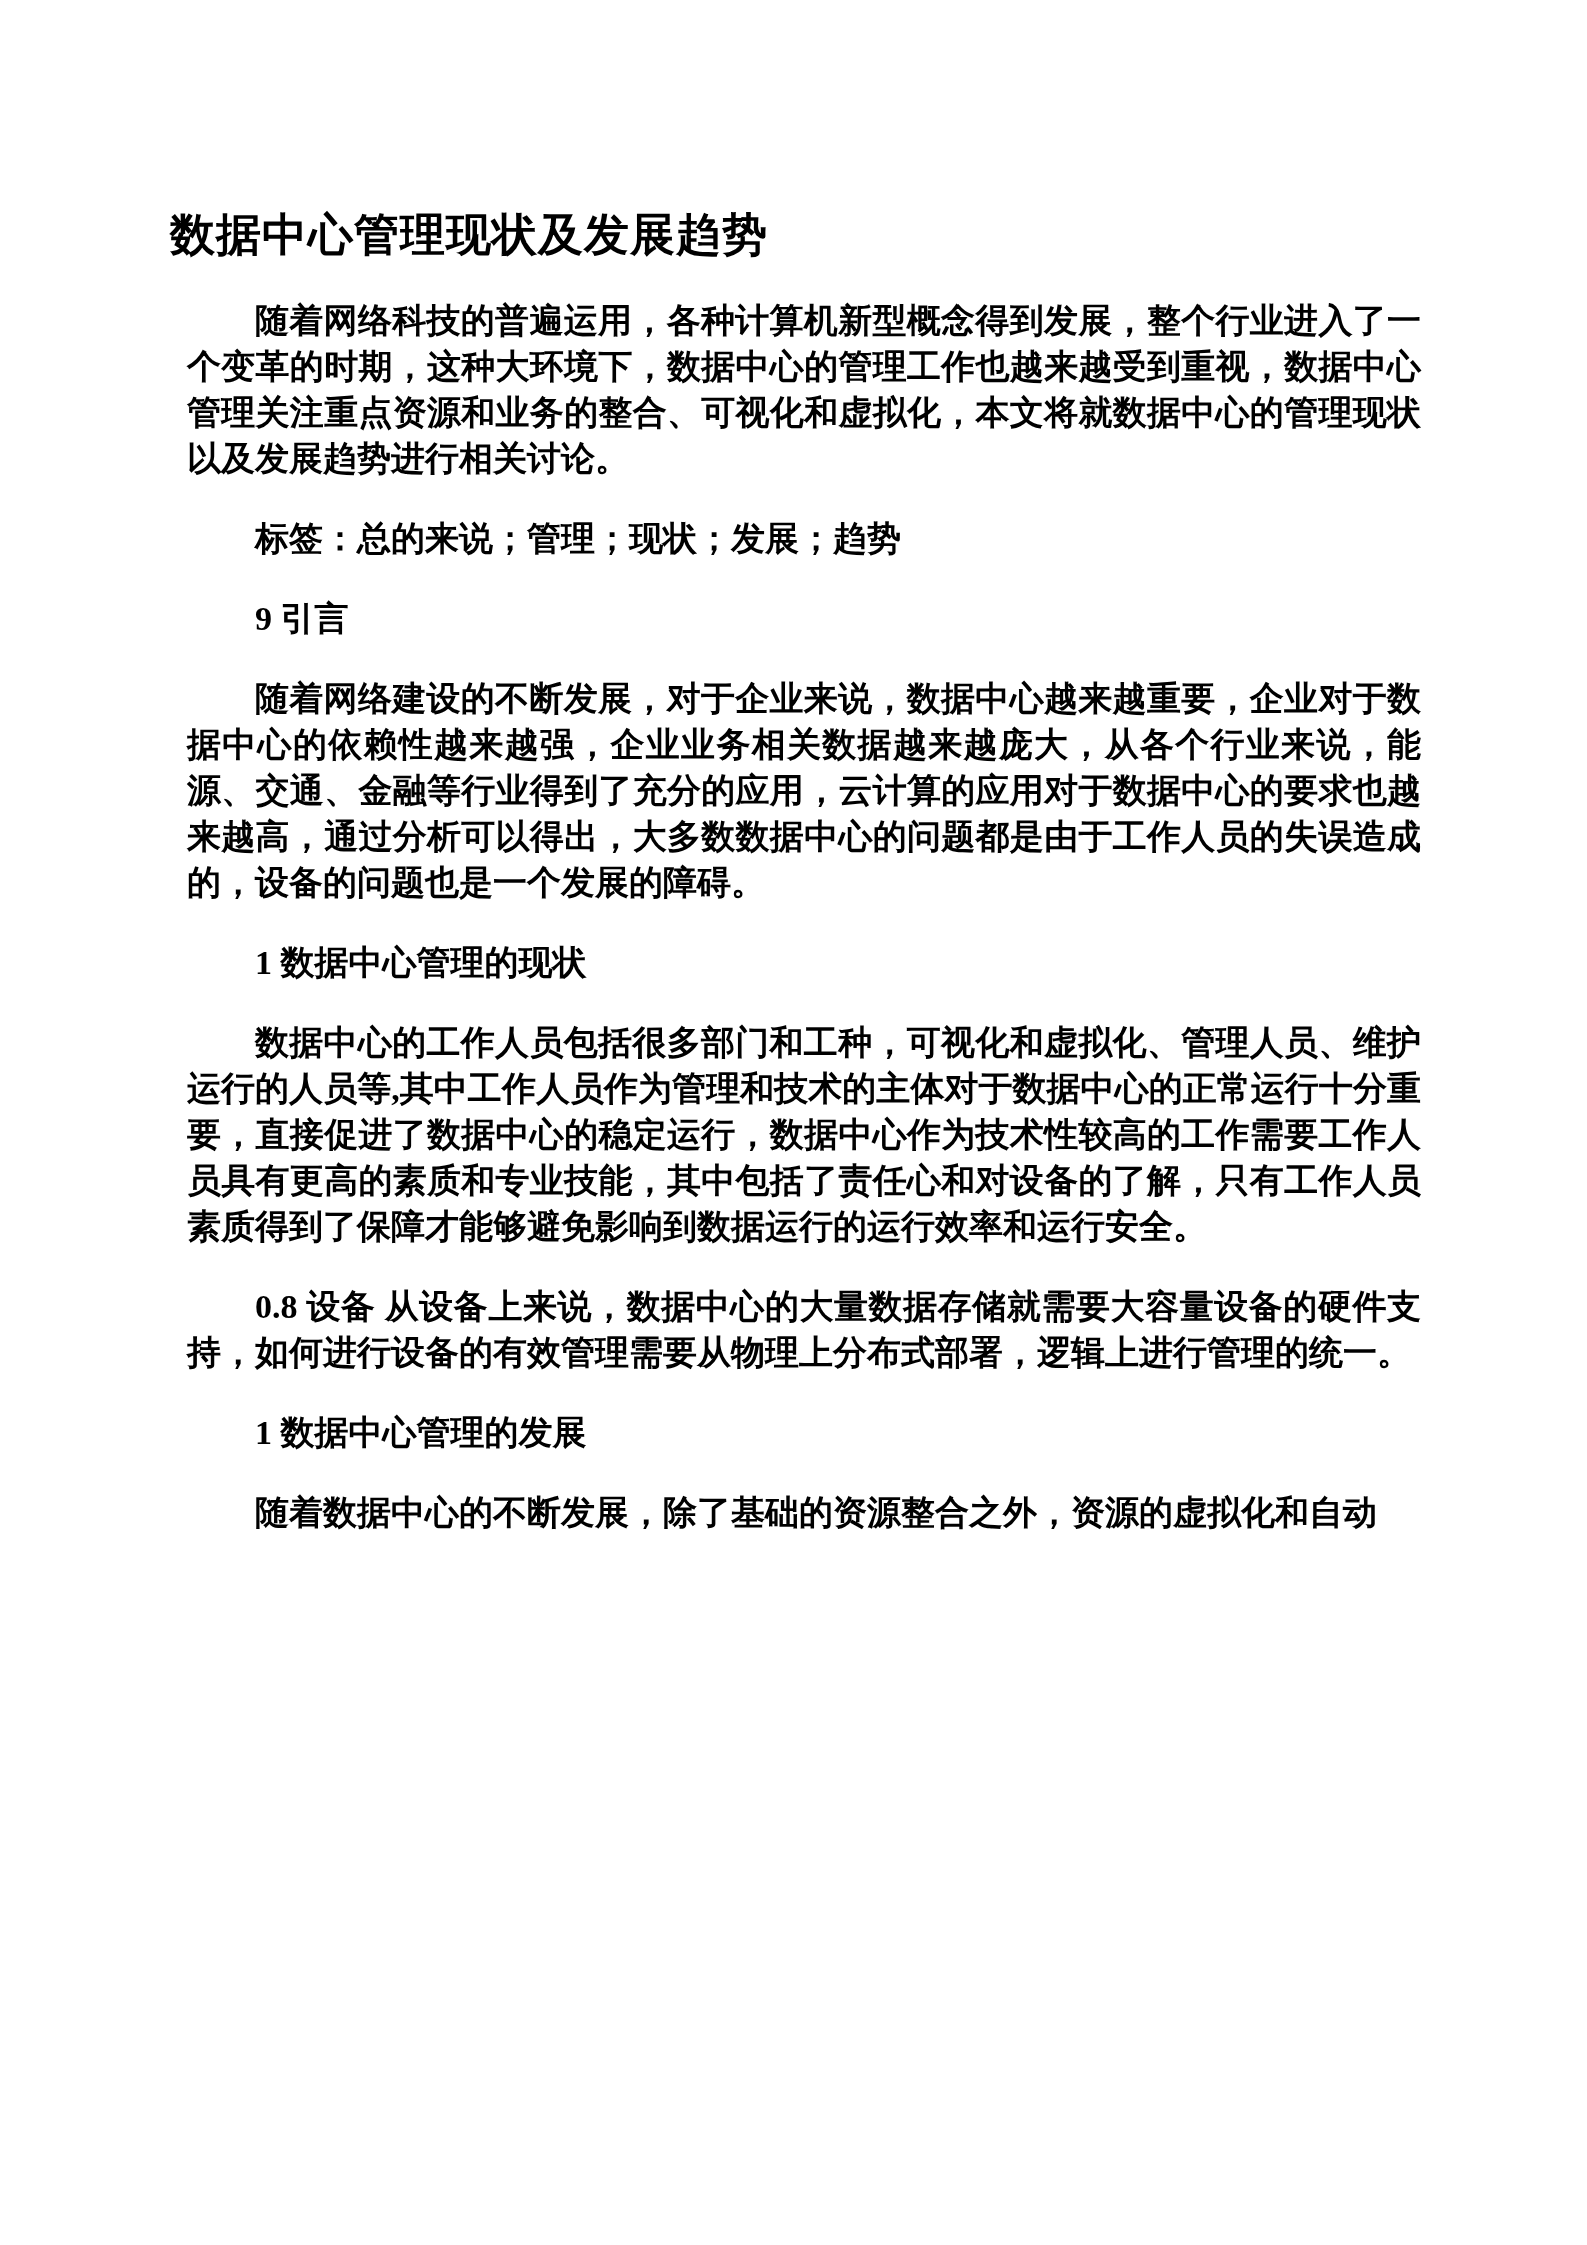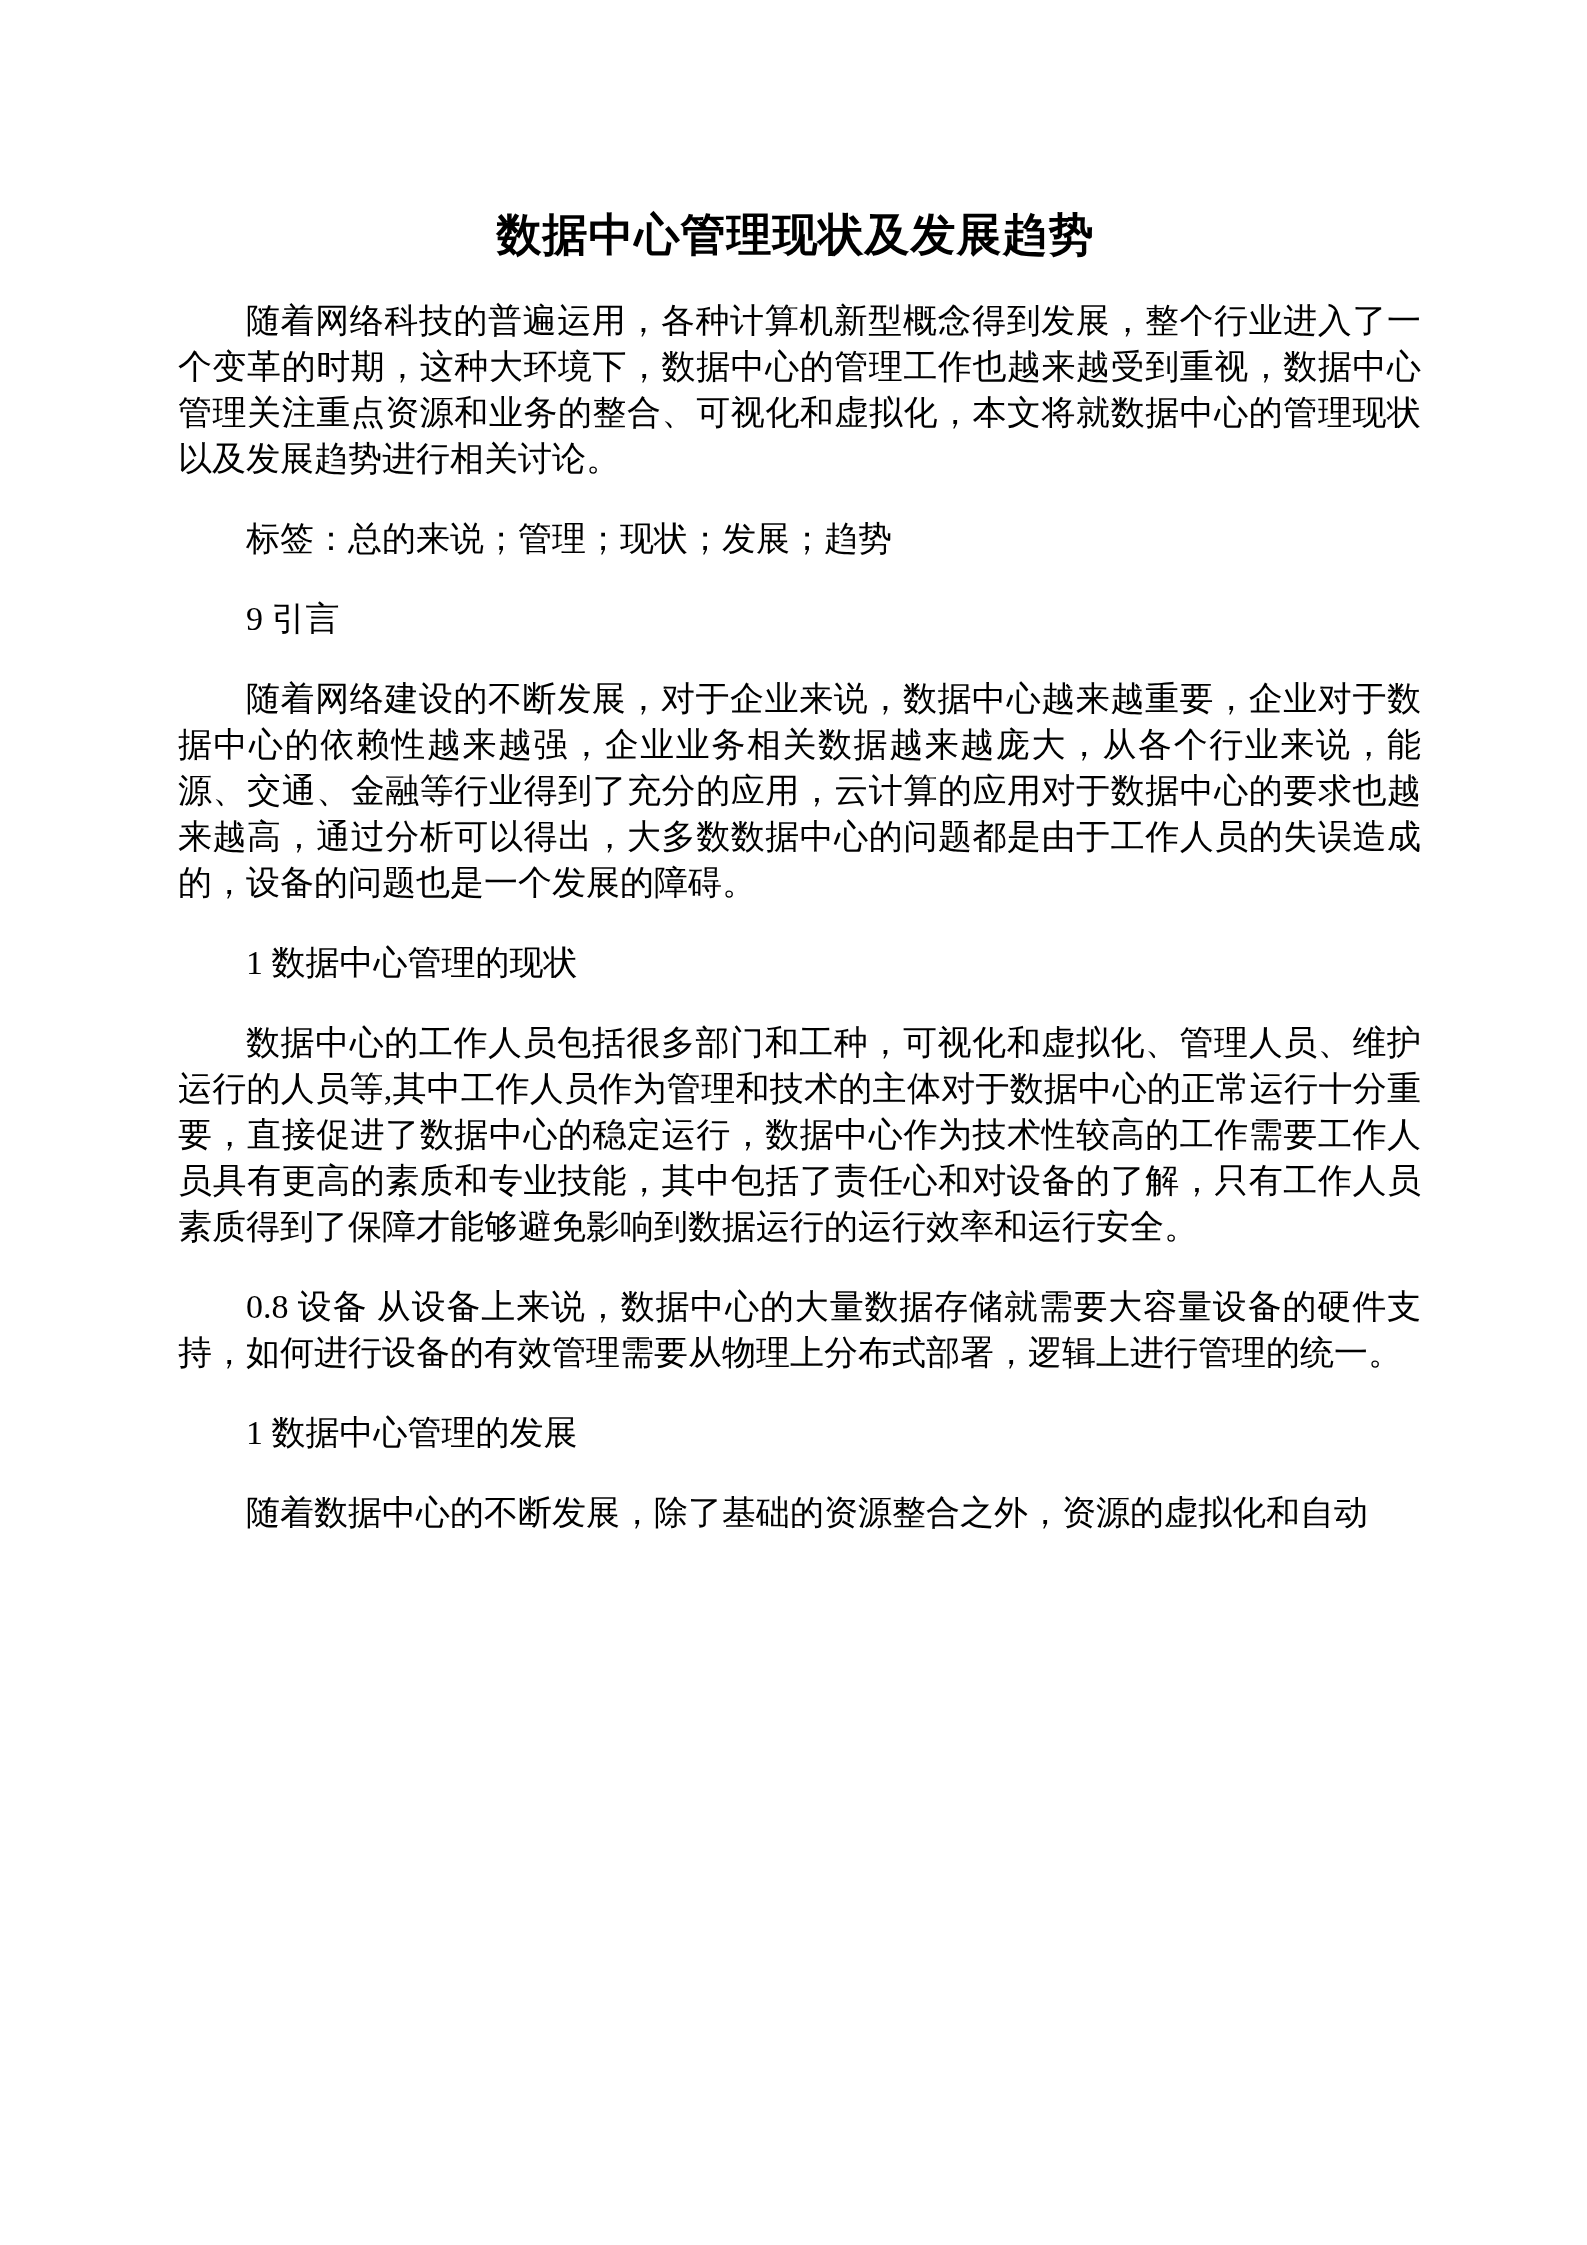--- a/index.html
+++ b/index.html
@@ -15,32 +15,32 @@
     background: #ffffff;
     color: #000000;
     padding: 205px 166px 0 170px;
     overflow: hidden;
     font-family: "Liberation Serif", "DejaVu Serif", serif;
   }
   .doc-title {
     font-size: 45px;
     font-weight: bold;
     line-height: 60px;
-    text-align: center;
     letter-spacing: 1px;
     margin: 0 0 33px 0;
   }
   .para {
     font-size: 34px;
     line-height: 46px;
     text-align: justify;
     text-justify: inter-ideograph;
     text-indent: 2em;
-    margin: 0 0 34px 8px;
+    margin: 0 0 34px 17px;
     word-break: break-all;
+    font-weight: bold;
   }
 </style>
 </head>
 <body>
 
 <div class="page">
   <h1 class="doc-title">数据中心管理现状及发展趋势</h1>
 
   <p class="para">随着网络科技的普遍运用，各种计算机新型概念得到发展，整个行业进入了一个变革的时期，这种大环境下，数据中心的管理工作也越来越受到重视，数据中心管理关注重点资源和业务的整合、可视化和虚拟化，本文将就数据中心的管理现状以及发展趋势进行相关讨论。</p>
 

